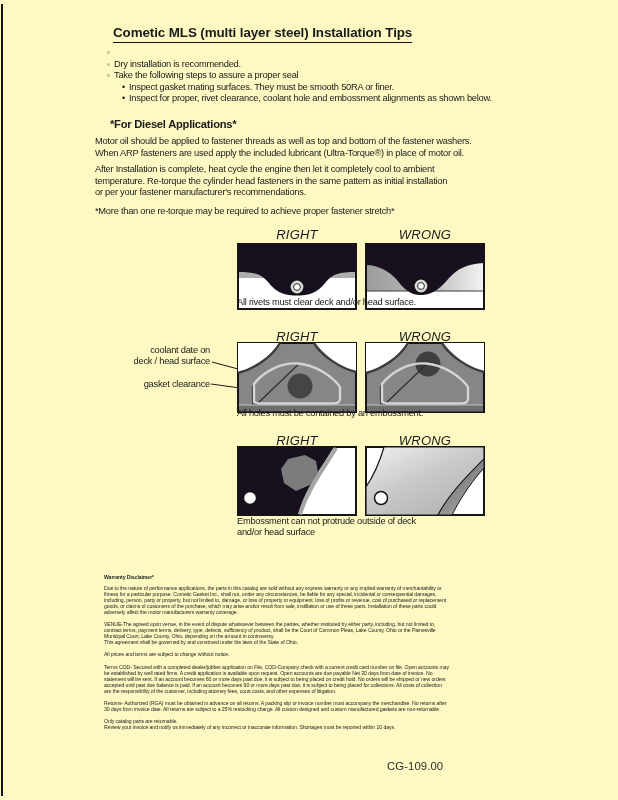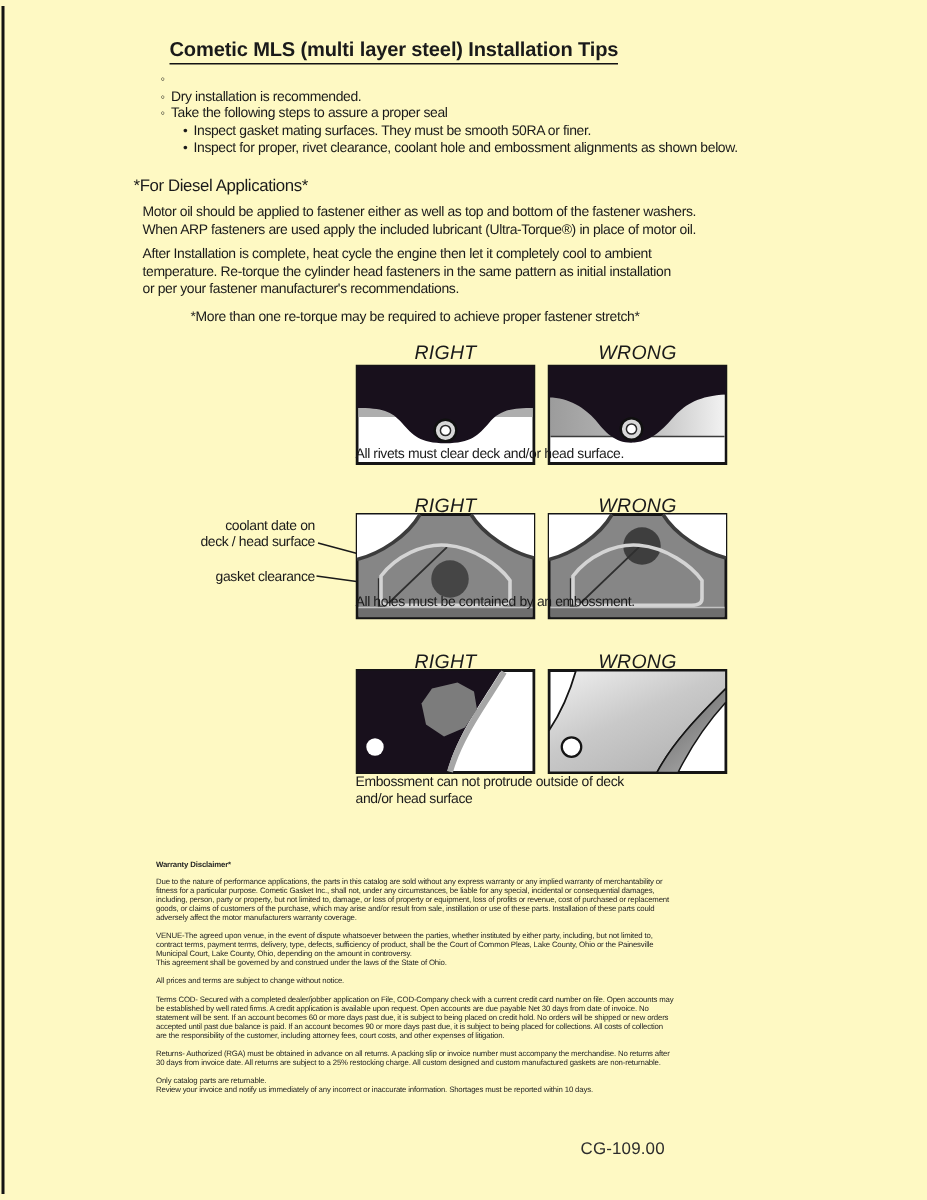--- a/index.html
+++ b/index.html
@@ -12,25 +12,25 @@
   .title{
     position:absolute;left:113px;top:25px;margin:0;
     font-size:13.4px;font-weight:bold;letter-spacing:-0.1px;
     border-bottom:1.6px solid #141414;padding-bottom:2px;display:inline-block;
   }
   .bullets{position:absolute;left:107px;top:47px;width:470px;font-size:9.3px;line-height:11.6px;}
   .b-row{display:flex;}
   .b-mark{width:7px;flex:none;font-size:8.5px;}
   .sub{margin-left:15px;}
   .sub .b-mark{width:7px;font-size:9px;}
-  .h2{position:absolute;left:89px;top:118px;margin:0;font-size:11.2px;font-weight:normal;}
+  .h2{position:absolute;left:110px;top:118px;margin:0;font-size:11.2px;font-weight:bold;}
   .para{position:absolute;left:95px;margin:0;font-size:9.3px;line-height:11.6px;white-space:pre-line;width:480px;}
   .p1{top:136px;}
   .p2{top:164px;}
-  .p3{top:206px;margin-left:32px;}
+  .p3{top:206px;}
   .dlabel{position:absolute;width:120px;text-align:center;font-size:13px;letter-spacing:0.2px;font-style:italic;}
   .dbox{position:absolute;width:120px;}
   .dbox svg{display:block;width:120px;}
   .caption{position:absolute;left:237px;font-size:9.3px;line-height:11px;white-space:pre-line;width:280px;}
   .ann{position:absolute;width:120px;left:90px;text-align:right;font-size:9.3px;line-height:10.6px;}
   .pointer-overlay{position:absolute;left:206px;top:353px;}
   .warranty{position:absolute;left:104px;top:574px;width:480px;font-size:5.2px;line-height:6.05px;letter-spacing:-0.1px;color:#1f1f1f;}
   .warranty .whead{font-weight:bold;margin:0 0 5px 0;}
   .warranty p{margin:0 0 6px 0;white-space:pre-line;}
   .pagenum{position:absolute;left:387px;top:760px;font-size:11.3px;letter-spacing:0.1px;color:#2d2d2d;}
@@ -60,21 +60,21 @@
       <span class="b-mark">•</span>
       <span>Inspect gasket mating surfaces.  They must be smooth 50RA or finer.</span>
     </div>
     <div class="b-row sub">
       <span class="b-mark">•</span>
       <span>Inspect for proper, rivet clearance, coolant hole and embossment alignments as shown below.</span>
     </div>
   </div>
 
   <h2 class="h2">*For Diesel Applications*</h2>
-  <p class="para p1">Motor oil should be applied to fastener either as well as top and bottom of the fastener washers.
+  <p class="para p1">Motor oil should be applied to fastener threads as well as top and bottom of the fastener washers.
 When ARP fasteners are used apply the included lubricant (Ultra-Torque®) in place of motor oil.</p>
   <p class="para p2">After Installation is complete, heat cycle the engine then let it completely cool to ambient
 temperature. Re-torque the cylinder head fasteners in the same pattern as initial installation
 or per your fastener manufacturer's recommendations.</p>
   <p class="para p3">*More than one re-torque may be required to achieve proper fastener stretch*</p>
 
   <div class="dlabel" style="left:237px;top:227px;">RIGHT</div>
   <div class="dlabel" style="left:365px;top:227px;">WRONG</div>
 
   <div class="dbox" style="left:237px;top:243px;">
@@ -148,21 +148,21 @@
       <path d="M119,1 L77,1 C85,14 103,26 119,30 Z" fill="#ffffff"></path>
       <path d="M77,1 C85,14 103,26 119,30" fill="none" stroke="#3c3c3c" stroke-width="2.4"></path>
       <circle cx="63" cy="22" r="12.5" fill="#3e3e3e"></circle>
       <path d="M15.5,43.5 L15.5,62.5 L19,63 L61,22.8" fill="none" stroke="#2f2f2f" stroke-width="1.2"></path>
       <path d="M17,61 L17,42 C27,29 45,20 61,21.5 C79,23 96,35 103,45 L103,57 C103,60.5 100,61.5 96,61.5 L23,61.5 C19,61.5 17,60 17,58 Z" fill="none" stroke="#d4d4d4" stroke-width="2.4"></path>
       <rect x="2" y="63" width="116" height="6.5" fill="#6e6e6e"></rect>
       <line x1="2" y1="63" x2="118" y2="63" stroke="#c2c2c2" stroke-width="1"></line>
     </svg>
   </div>
 
-  <div class="caption" style="top:396px;">All holes must be contained by an embossment.</div>
+  <div class="caption" style="top:408px;">All holes must be contained by an embossment.</div>
 
   <div class="dlabel" style="left:237px;top:433px;">RIGHT</div>
   <div class="dlabel" style="left:365px;top:433px;">WRONG</div>
 
   <div class="dbox" style="left:237px;top:446px;">
     <svg viewBox="0 0 120 70" width="120" height="70">
       <rect x="1" y="1" width="118" height="68" fill="#ffffff" stroke="#151515" stroke-width="2"></rect>
       <path d="M1,1 L97,1 C85,21 68,43 61,69 L1,69 Z" fill="#18101c"></path>
       <path d="M99,2 C87,22 70,44 63,68.5" fill="none" stroke="#a6a6a6" stroke-width="4"></path>
       <polygon points="51,13 68,9 79,15 81,27 73,39 59,45 47,37 44,23" fill="#7c7c7c"></polygon>

